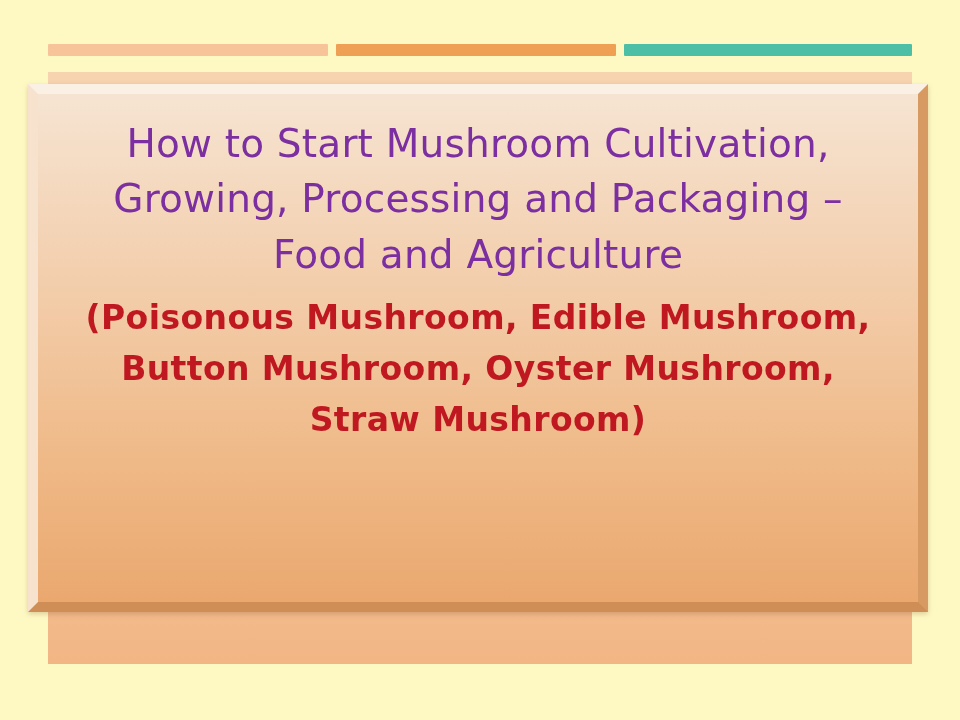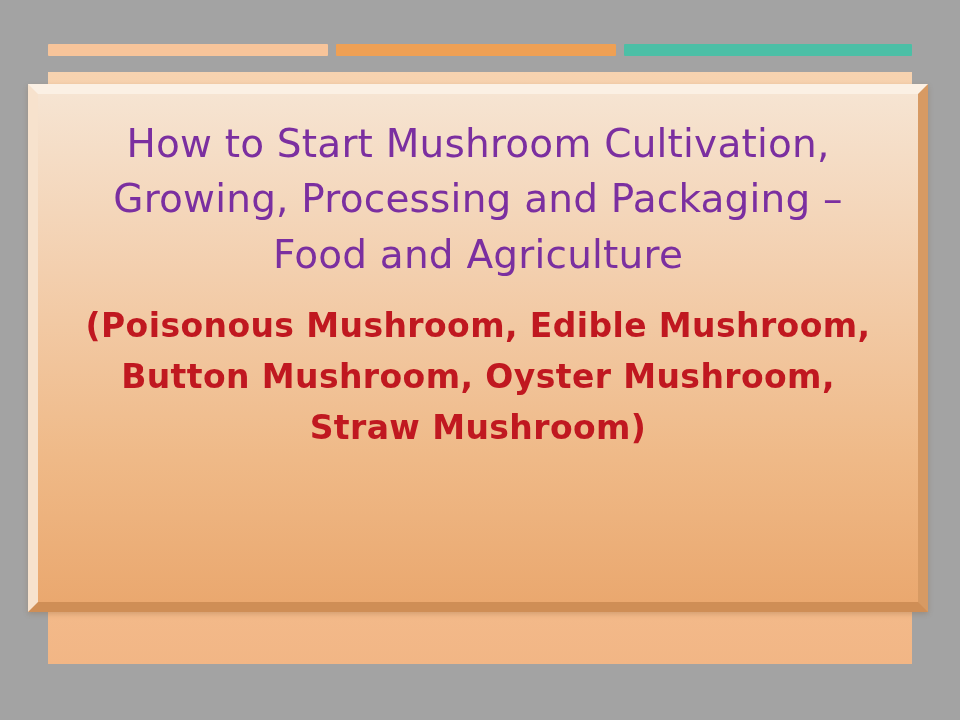--- a/index.html
+++ b/index.html
@@ -9,21 +9,21 @@
     height: 720px;
     background: #ffffff;
     font-family: "Liberation Sans", sans-serif;
     overflow: hidden;
   }
 
   .slide {
     position: relative;
     width: 960px;
     height: 720px;
-    background: #a3a3a3;
+    background: #fef9c3;
   }
 
   
   .accent-bars {
     position: absolute;
     top: 44px;
     left: 48px;
     width: 864px;
     height: 12px;
     display: flex;
@@ -82,21 +82,21 @@
 
   .title-sub {
     width: 100%;
     text-align: center;
     color: #c01820;
     font-family: "DejaVu Sans", sans-serif;
     font-size: 33px;
     font-weight: bold;
     line-height: 1.55;
     letter-spacing: 0.4px;
-    margin: 12px;
+    margin: 4px;
   }
 </style>
 </head>
 <body>
 
 <div class="slide">
 
   <div class="accent-bars">
     <div class="bar bar-1"></div>
     <div class="bar bar-2"></div>

